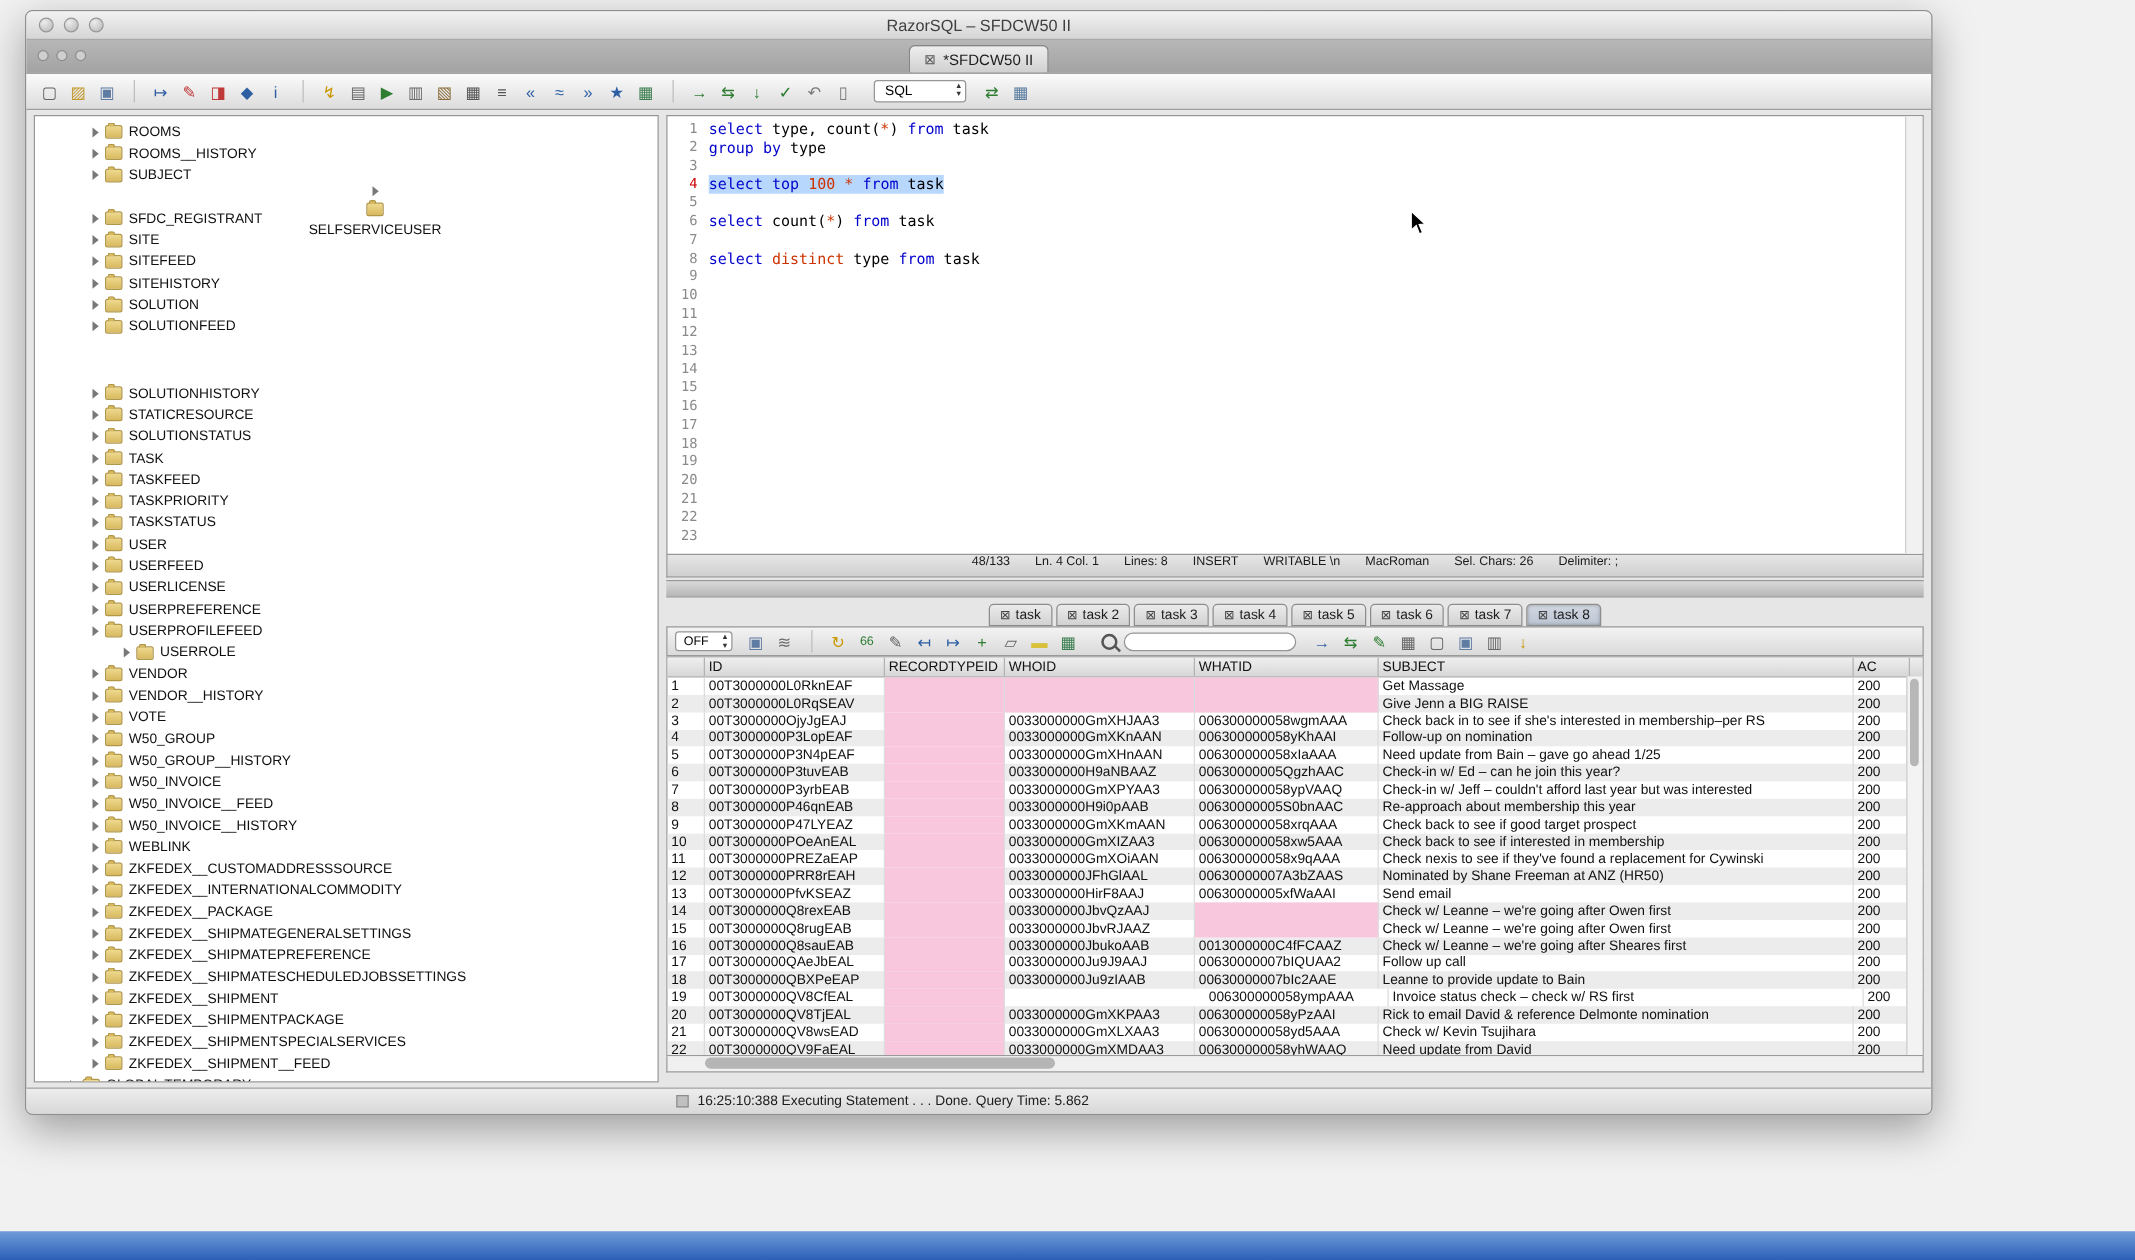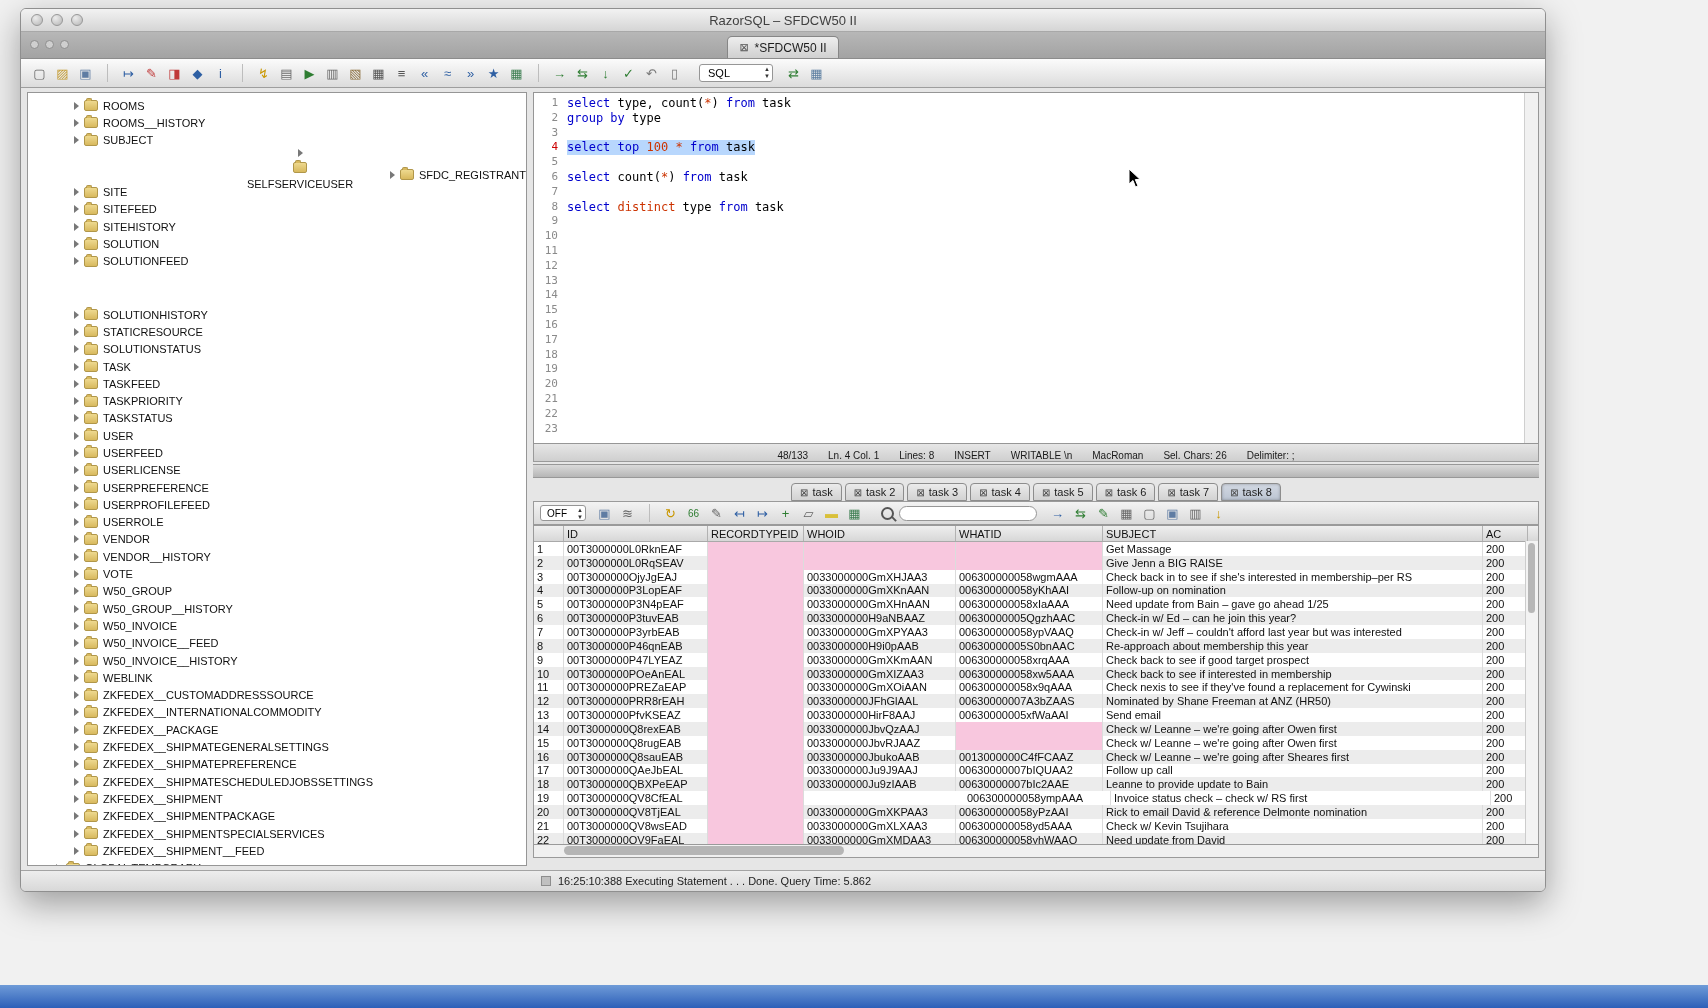--- a/index.html
+++ b/index.html
@@ -53,21 +53,21 @@
   .editor{background:#fff;border:1px solid #969696;height:352px;flex:none;overflow:hidden;position:relative;
        font-family:"DejaVu Sans Mono",monospace;font-size:12px;line-height:14.8px;padding-top:3px;box-sizing:border-box;}
   .eline{display:flex;white-space:pre;}
   .lnum{width:24px;text-align:right;color:#8a8a8a;flex:none;margin-right:9px;font-size:11px;}
   .lnum.cur{color:#cc0000;}
   .seg-k{color:#0000cc;} .seg-r{color:#cc3300;} .seg-p{color:#000;}
   .selbg{background:#b8d7fd;}
   .editor-vscroll{position:absolute;right:0;top:0;bottom:0;width:13px;background:#f1f1f1;border-left:1px solid #cfcfcf;}
   
   .estatus{height:17px;background:linear-gradient(#e6e6e6,#cfcfcf);border:1px solid #9a9a9a;border-top:none;
-       display:flex;align-items:flex-end;justify-content:center;font-size:10px;color:#1a1a1a;flex:none;}
+       display:flex;align-items:flex-start;justify-content:center;font-size:10px;color:#1a1a1a;flex:none;}
   .est{margin:0 10px;white-space:pre;}
   .splitter{height:12px;margin:2px 0;background:linear-gradient(#dadada,#b6b6b6);
        border-top:1px solid #989898;border-bottom:1px solid #989898;flex:none;}
   
   .rtabs{height:21px;display:flex;justify-content:center;gap:3px;align-items:flex-end;flex:none;}
   .rtab{height:18px;display:flex;align-items:center;gap:4px;padding:0 8px;font-size:11px;color:#1d1d1d;
        background:linear-gradient(#ebebeb,#d2d2d2);border:1px solid #8d8d8d;border-radius:4px 4px 0 0;box-sizing:border-box;}
   .rtab.active{background:linear-gradient(#d2d8e2,#bcc5d3);box-shadow:inset 0 0 3px rgba(0,0,0,.3);}
   .rtab .x{font-size:10px;color:#444;}
   
@@ -188,21 +188,21 @@
         <div class="titem" style="padding-left: 46px;">
           <span class="tri"></span>
           <span class="folder"></span>
           <span class="tlabel">SUBJECT</span>
         </div>
         <div class="titem" style="padding-left: 46px; flex-direction: column;">
           <span class="tri"></span>
           <span class="folder"></span>
           <span class="tlabel">SELFSERVICEUSER</span>
         </div>
-        <div class="titem" style="padding-left: 32px; justify-content: flex-end;">
+        <div class="titem" style="padding-left: 46px;">
           <span class="tri"></span>
           <span class="folder"></span>
           <span class="tlabel">SFDC_REGISTRANT</span>
         </div>
         <div class="titem" style="padding-left: 46px;">
           <span class="tri"></span>
           <span class="folder"></span>
           <span class="tlabel">SITE</span>
         </div>
         <div class="titem" style="padding-left: 46px;">
@@ -278,21 +278,21 @@
         <div class="titem" style="padding-left: 46px;">
           <span class="tri"></span>
           <span class="folder"></span>
           <span class="tlabel">USERPREFERENCE</span>
         </div>
         <div class="titem" style="padding-left: 46px;">
           <span class="tri"></span>
           <span class="folder"></span>
           <span class="tlabel">USERPROFILEFEED</span>
         </div>
-        <div class="titem" style="padding-left: 46px; align-items: center;">
+        <div class="titem" style="padding-left: 71px; align-items: center;">
           <span class="tri"></span>
           <span class="folder"></span>
           <span class="tlabel">USERROLE</span>
         </div>
         <div class="titem" style="padding-left: 46px;">
           <span class="tri"></span>
           <span class="folder"></span>
           <span class="tlabel">VENDOR</span>
         </div>
         <div class="titem" style="padding-left: 46px;">

